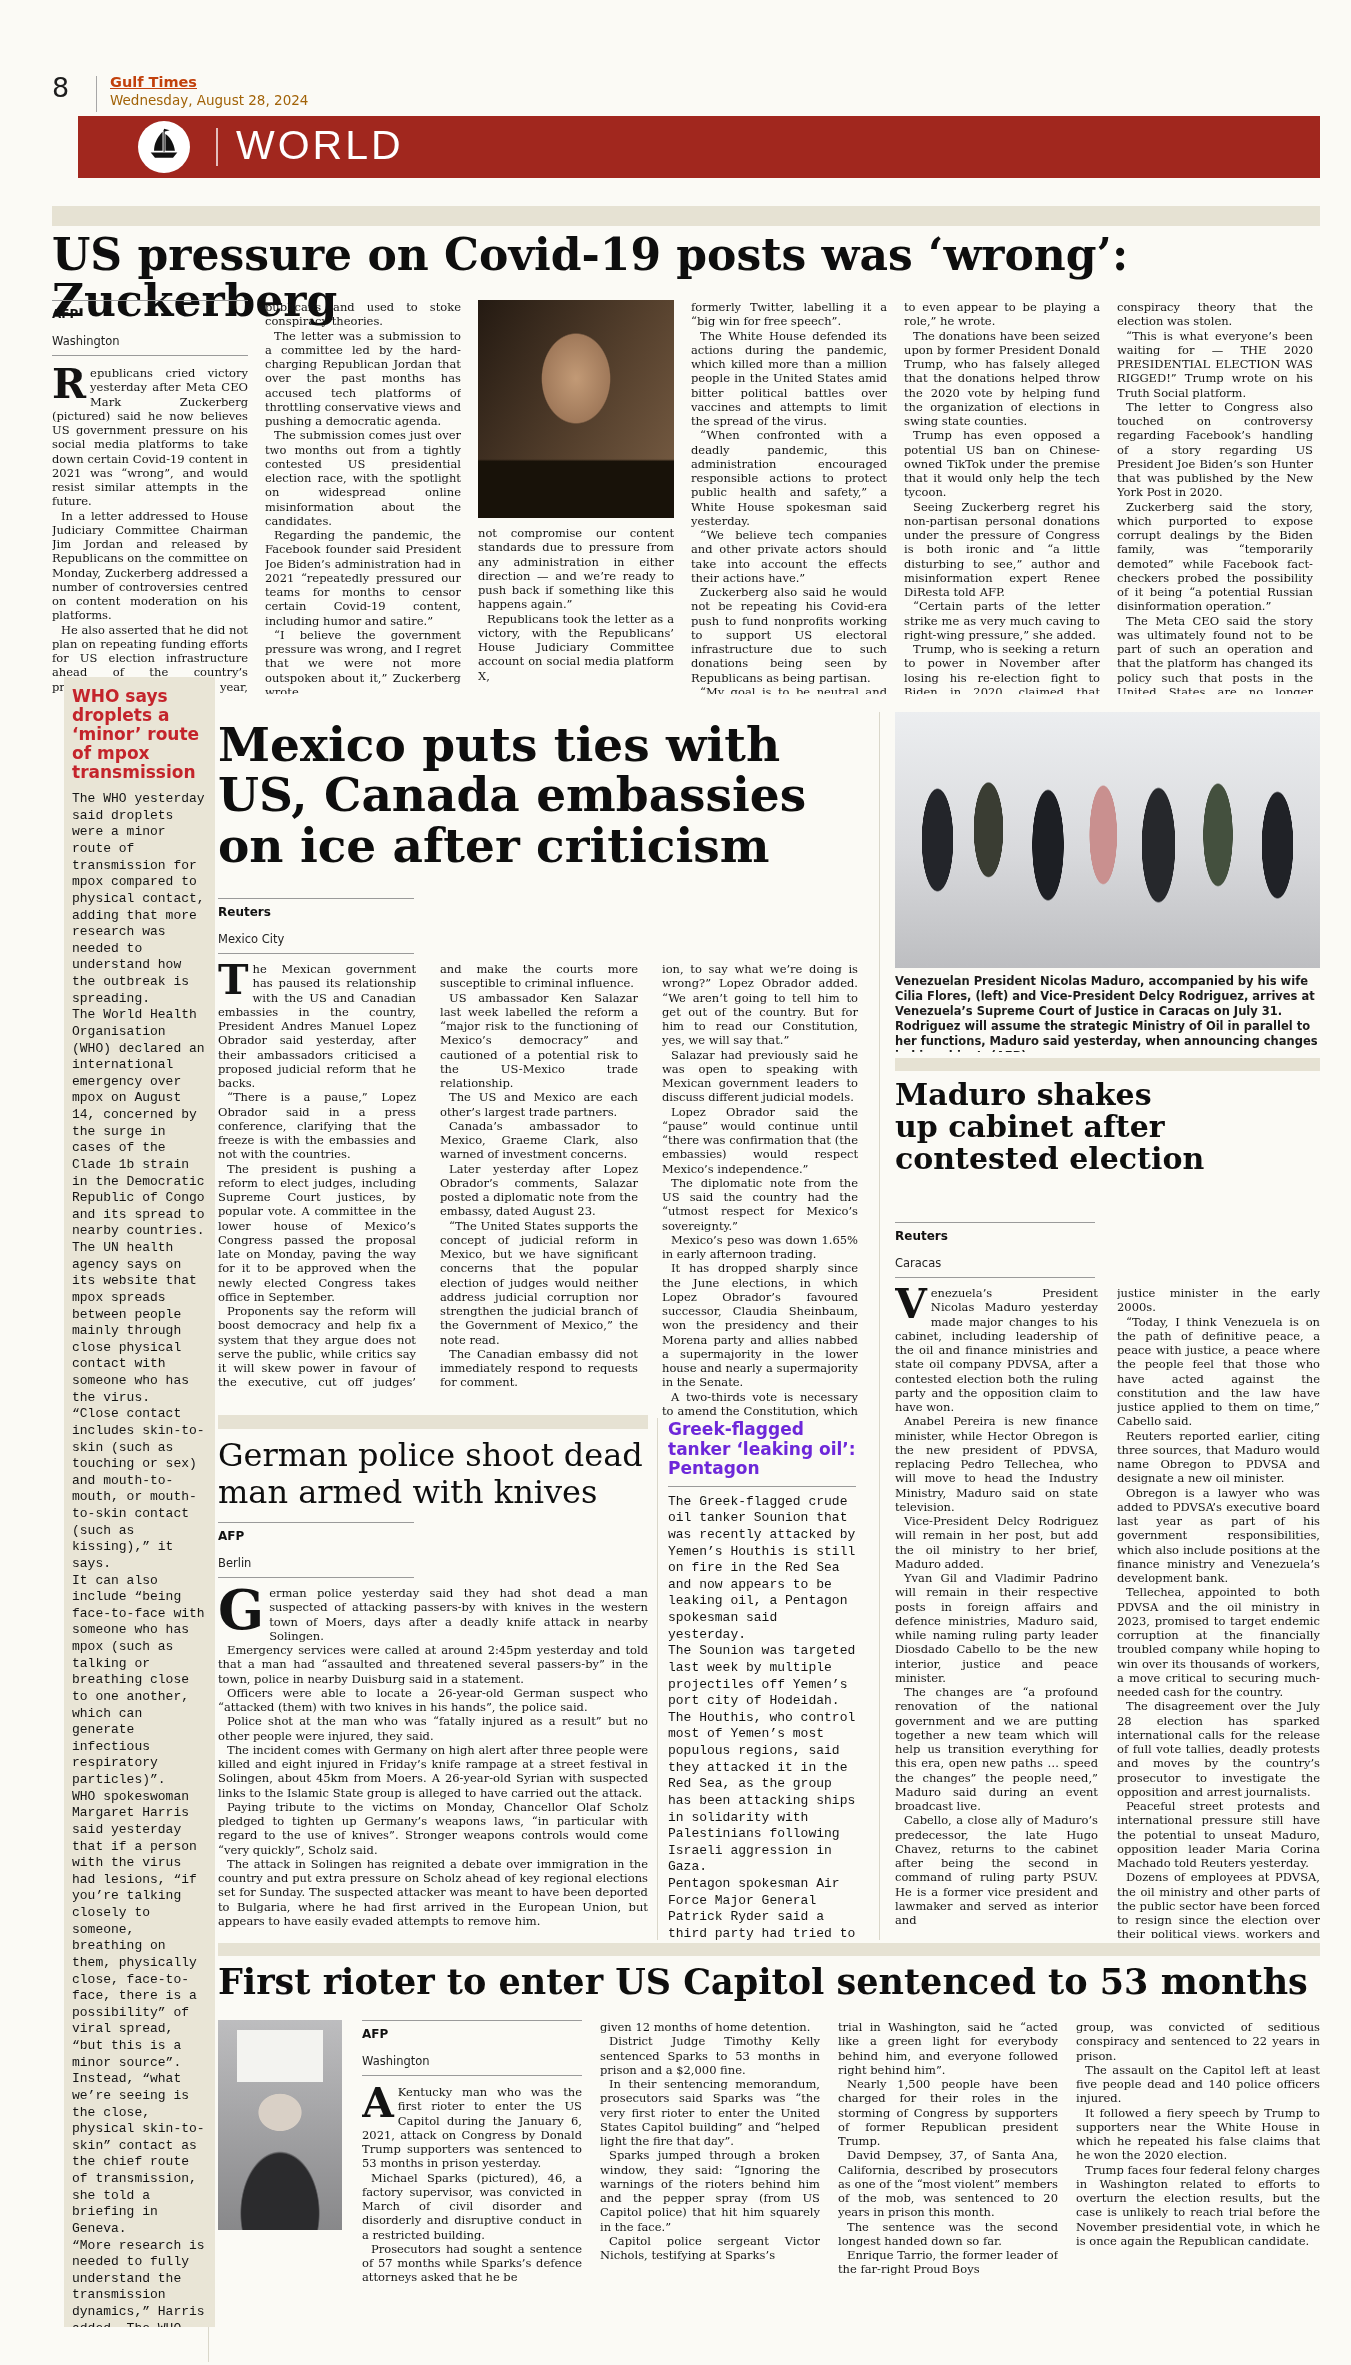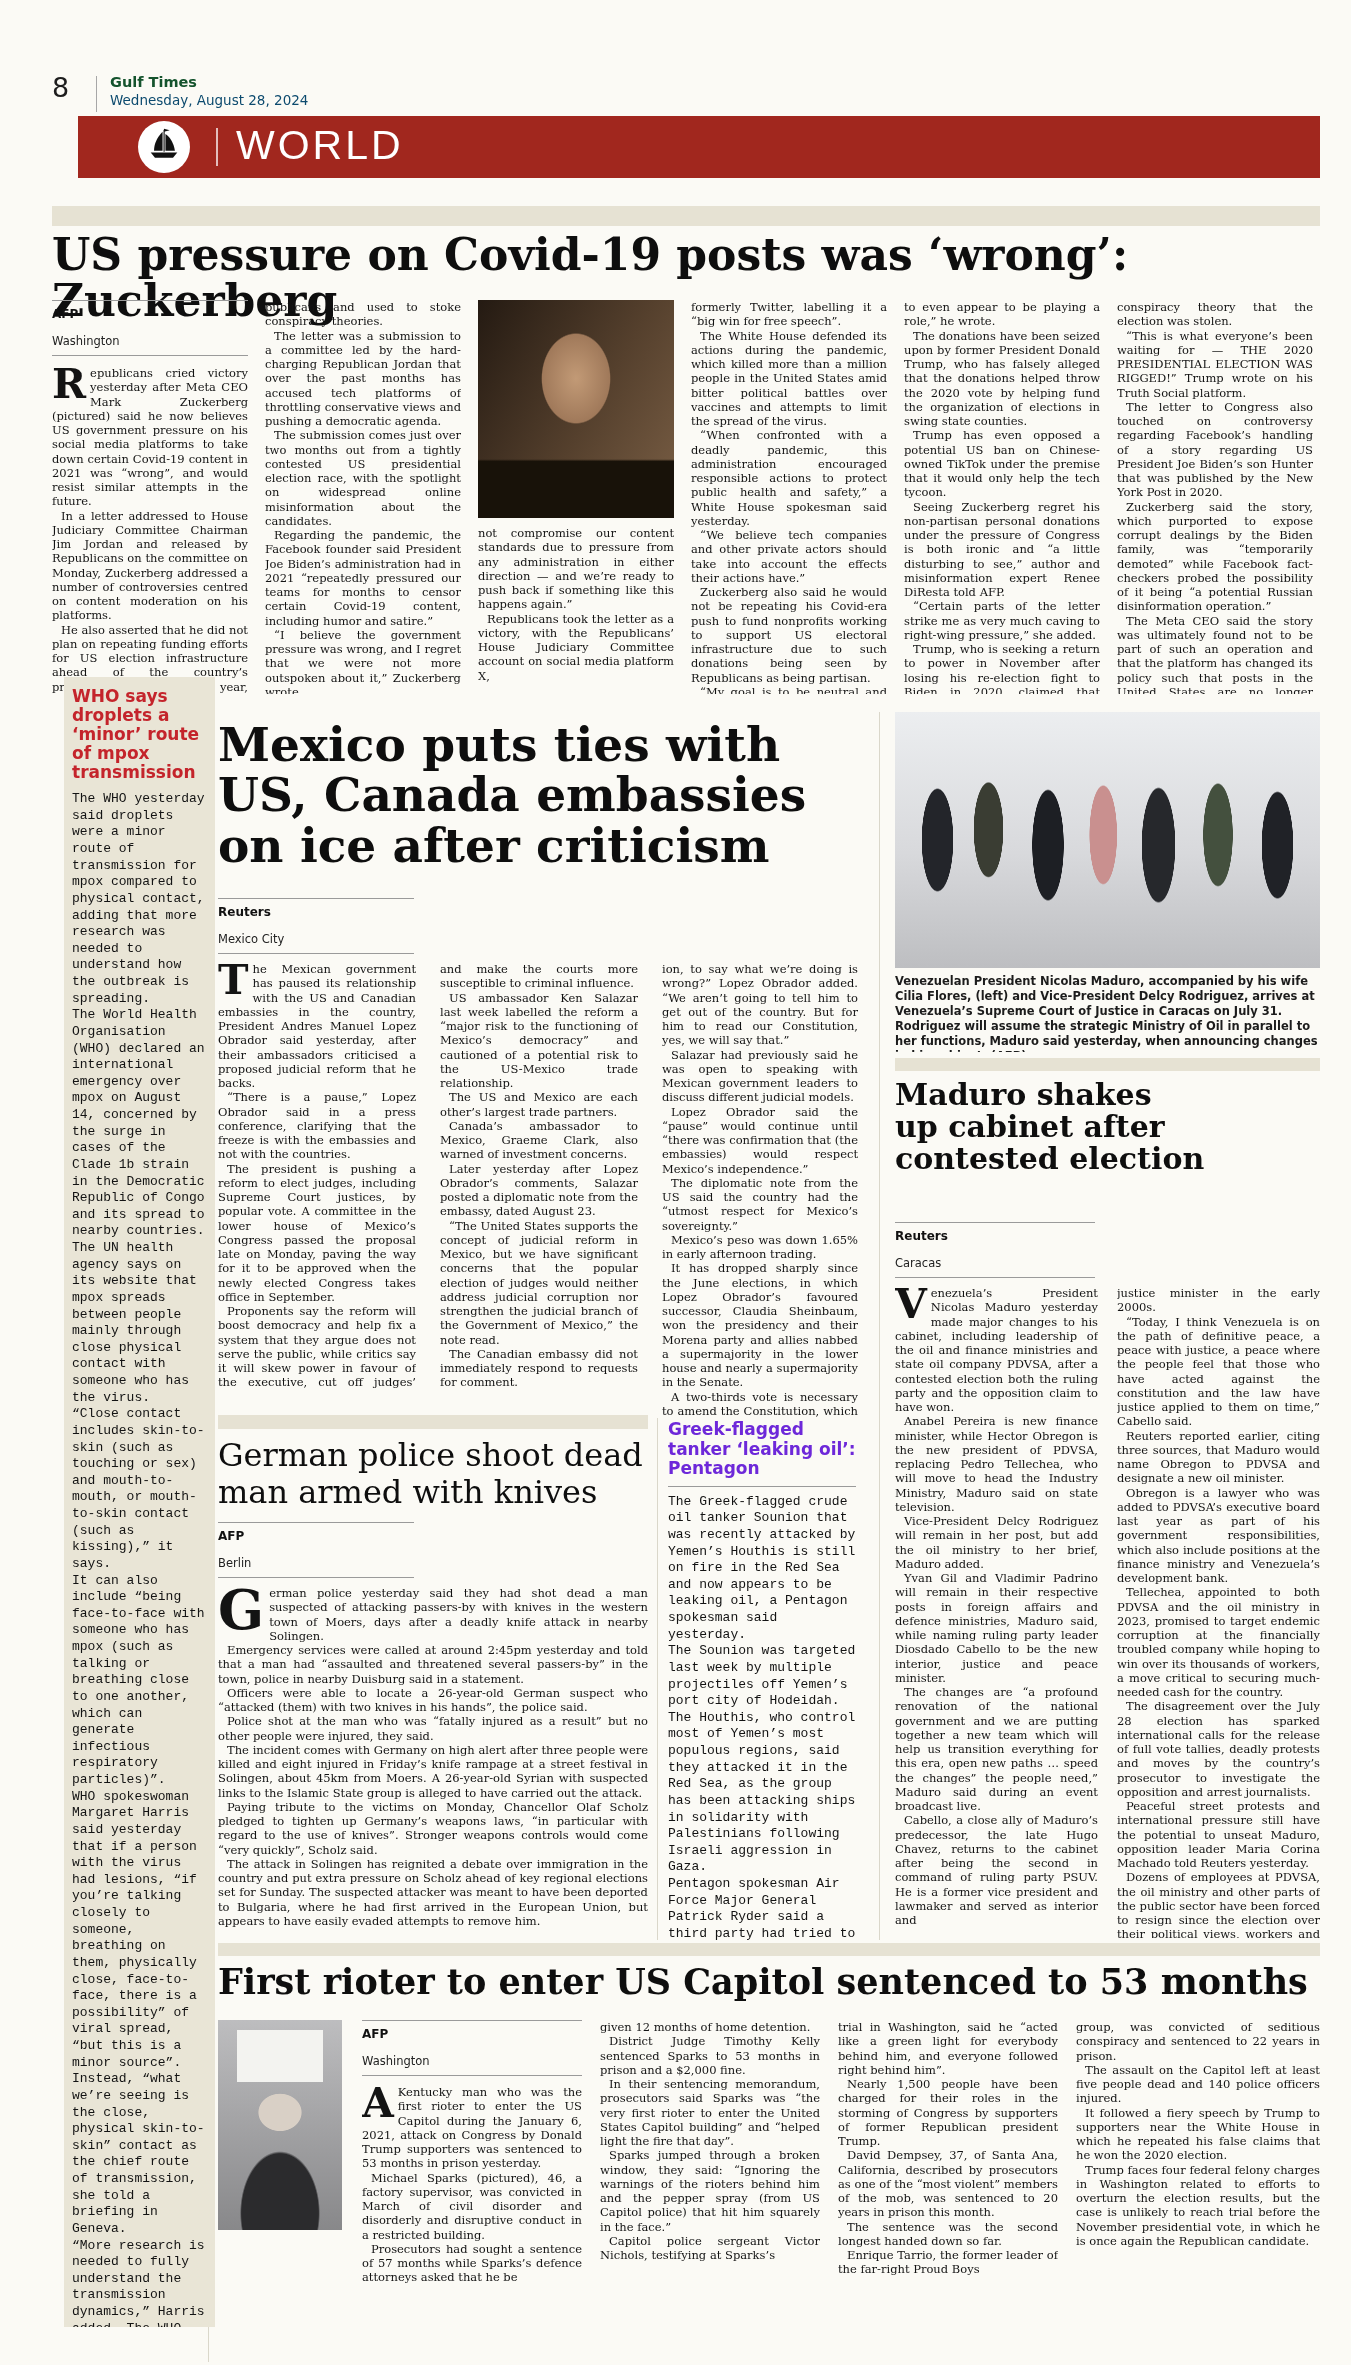--- a/index.html
+++ b/index.html
@@ -2,22 +2,22 @@
 <html><head>
 <meta charset="utf-8">
 <style>
   html,body{margin:0;padding:0;background:#e8e8e8;}
   #page{position:relative;width:1351px;height:2365px;background:#fbfaf5;overflow:hidden;
         color:#131313;font-family:"DejaVu Serif","Liberation Serif",serif;}
   .abs{position:absolute;}
   
   .pgnum{font:400 27px "DejaVu Sans","Liberation Sans",sans-serif;color:#1d1d1d;}
   .hdr-rule{width:1px;background:#a7a7a7;}
-  .pub{font:700 14.5px "DejaVu Sans",sans-serif;color:#14532d;}
-  .date{font:400 13.5px "DejaVu Sans",sans-serif;color:#0c4a6e;}
+  .pub{font:700 14.5px "DejaVu Sans",sans-serif;color:#c2410c;text-decoration:underline;}
+  .date{font:400 13.5px "DejaVu Sans",sans-serif;color:#a16207;}
   
   .masthead{background:#a1271e;}
   .logo-circle{position:absolute;left:60px;top:5px;width:52px;height:52px;background:#fff;border-radius:50%;
                display:flex;align-items:center;justify-content:center;}
   .mast-rule{position:absolute;left:138px;top:12px;width:2px;height:38px;background:rgba(255,255,255,.7);}
   .world{position:absolute;left:158px;top:6px;font:300 41px "Liberation Sans","DejaVu Sans",sans-serif;
          color:#fff;letter-spacing:3px;}
   
   .strip{background:#e6e2d3;}
   .vrule{width:1px;background:#dad7ca;}

